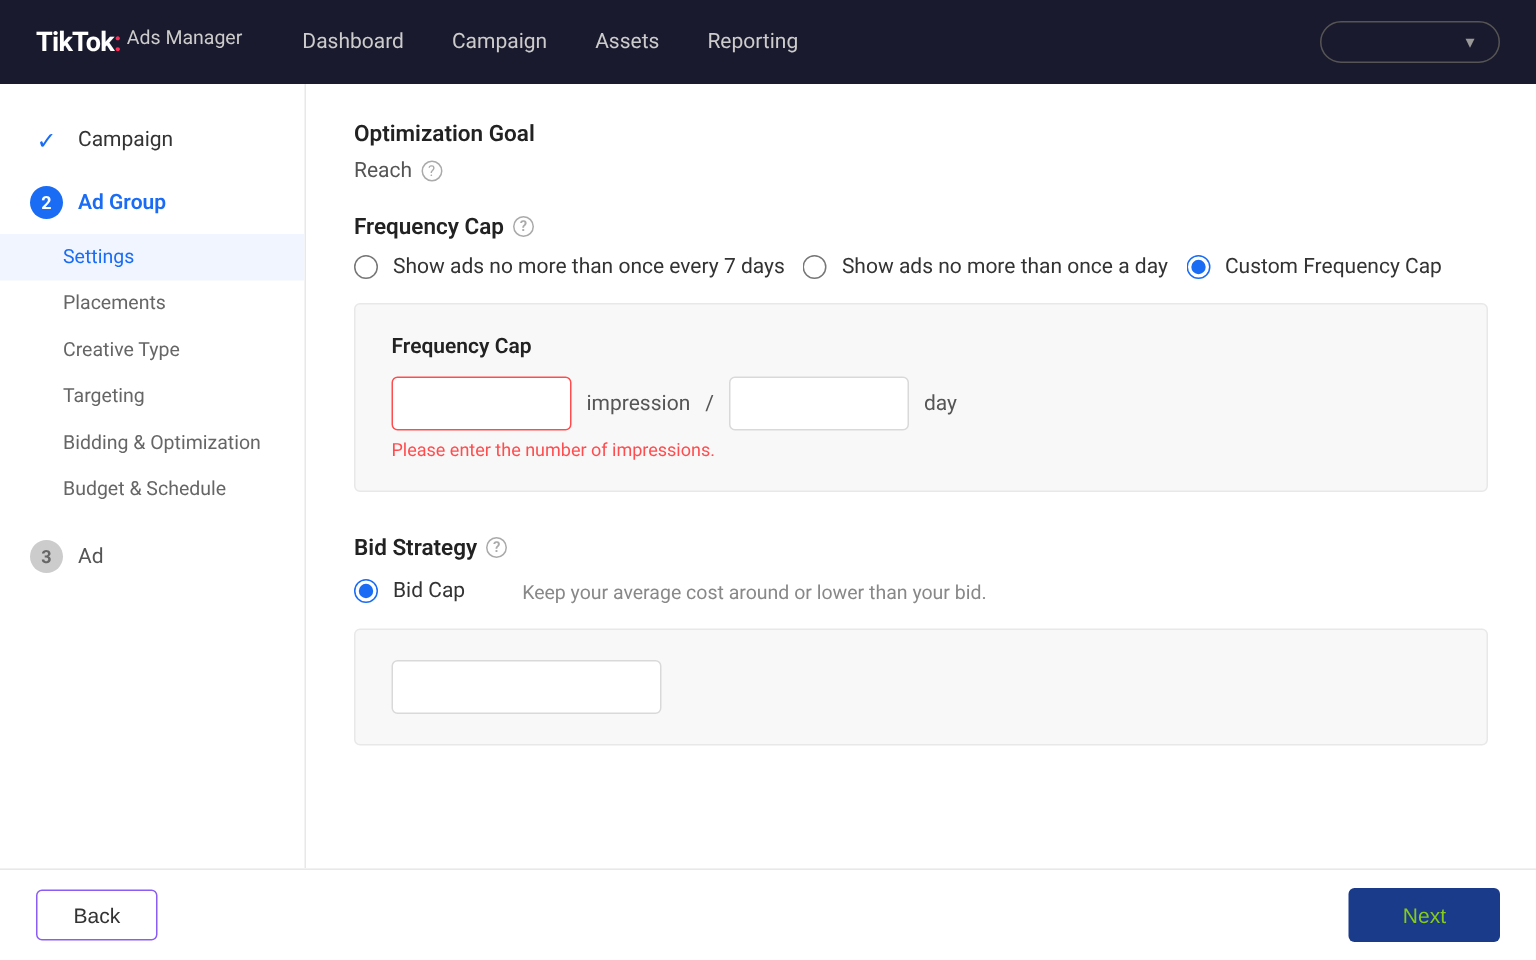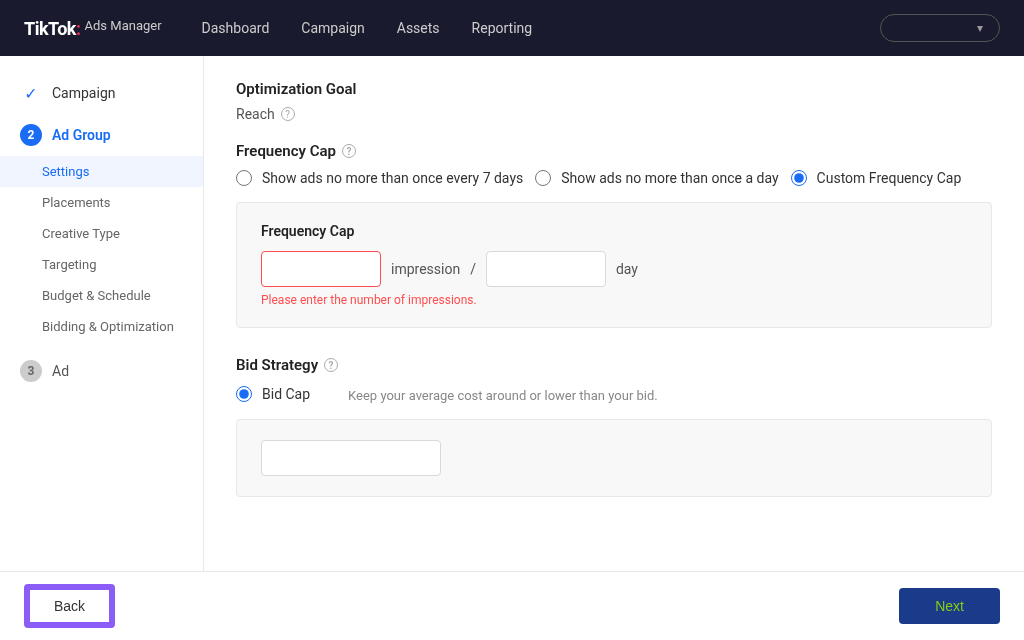--- a/index.html
+++ b/index.html
@@ -56,21 +56,21 @@
     
     .bid-section { margin-top: 28px; }
     .bid-cap-desc { color: #888; font-size: 13px; margin-top: 4px; margin-left: 26px; }
 
     
     .bid-box { background: #f8f8f8; border: 1px solid #e8e8e8; border-radius: 4px; padding: 20px 24px; margin-top: 16px; }
     .bid-input { width: 180px; height: 36px; border: 1px solid #d9d9d9; border-radius: 4px; padding: 0 10px; font-size: 14px; background: white; }
 
     
     .footer { background: white; border-top: 1px solid #e8e8e8; padding: 12px 24px; display: flex; justify-content: space-between; align-items: center; flex-shrink: 0; }
-    .btn-back { background: white; border: 6px solid #8b5cf6; border-radius: 4px; padding: 8px 24px; font-size: 14px; cursor: pointer; color: #333; }
+    .btn-back { background: white; border: 1px solid #8b5cf6; border-radius: 4px; padding: 8px 24px; font-size: 14px; cursor: pointer; color: #333; }
     .btn-next { background: #1a3a8a; border: none; border-radius: 4px; padding: 10px 36px; font-size: 14px; cursor: pointer; color: #84cc16; font-weight: 500; }
 
     .help-icon { width: 14px; height: 14px; border-radius: 50%; border: 1px solid #aaa; color: #aaa; font-size: 10px; display: inline-flex; align-items: center; justify-content: center; cursor: pointer; flex-shrink: 0; }
     .chevron { font-size: 12px; color: #999; }
   </style>
 </head>
 <body>
 
 <div class="header">
   <div class="logo">
@@ -104,22 +104,22 @@
 
     <div class="sidebar-item active">
       <div class="sidebar-badge">2</div>
       <span>Ad Group</span>
     </div>
 
     <div class="sidebar-sub active">Settings</div>
     <div class="sidebar-sub">Placements</div>
     <div class="sidebar-sub">Creative Type</div>
     <div class="sidebar-sub">Targeting</div>
+    <div class="sidebar-sub">Bidding &amp; Optimization</div>
     <div class="sidebar-sub">Budget &amp; Schedule</div>
-    <div class="sidebar-sub">Bidding &amp; Optimization</div>
 
     <div class="sidebar-item" style="margin-top: 8px;">
       <div class="sidebar-badge gray">3</div>
       <span>Ad</span>
     </div>
   </aside>
 
   <div class="content">
     <div class="content-inner">
 

